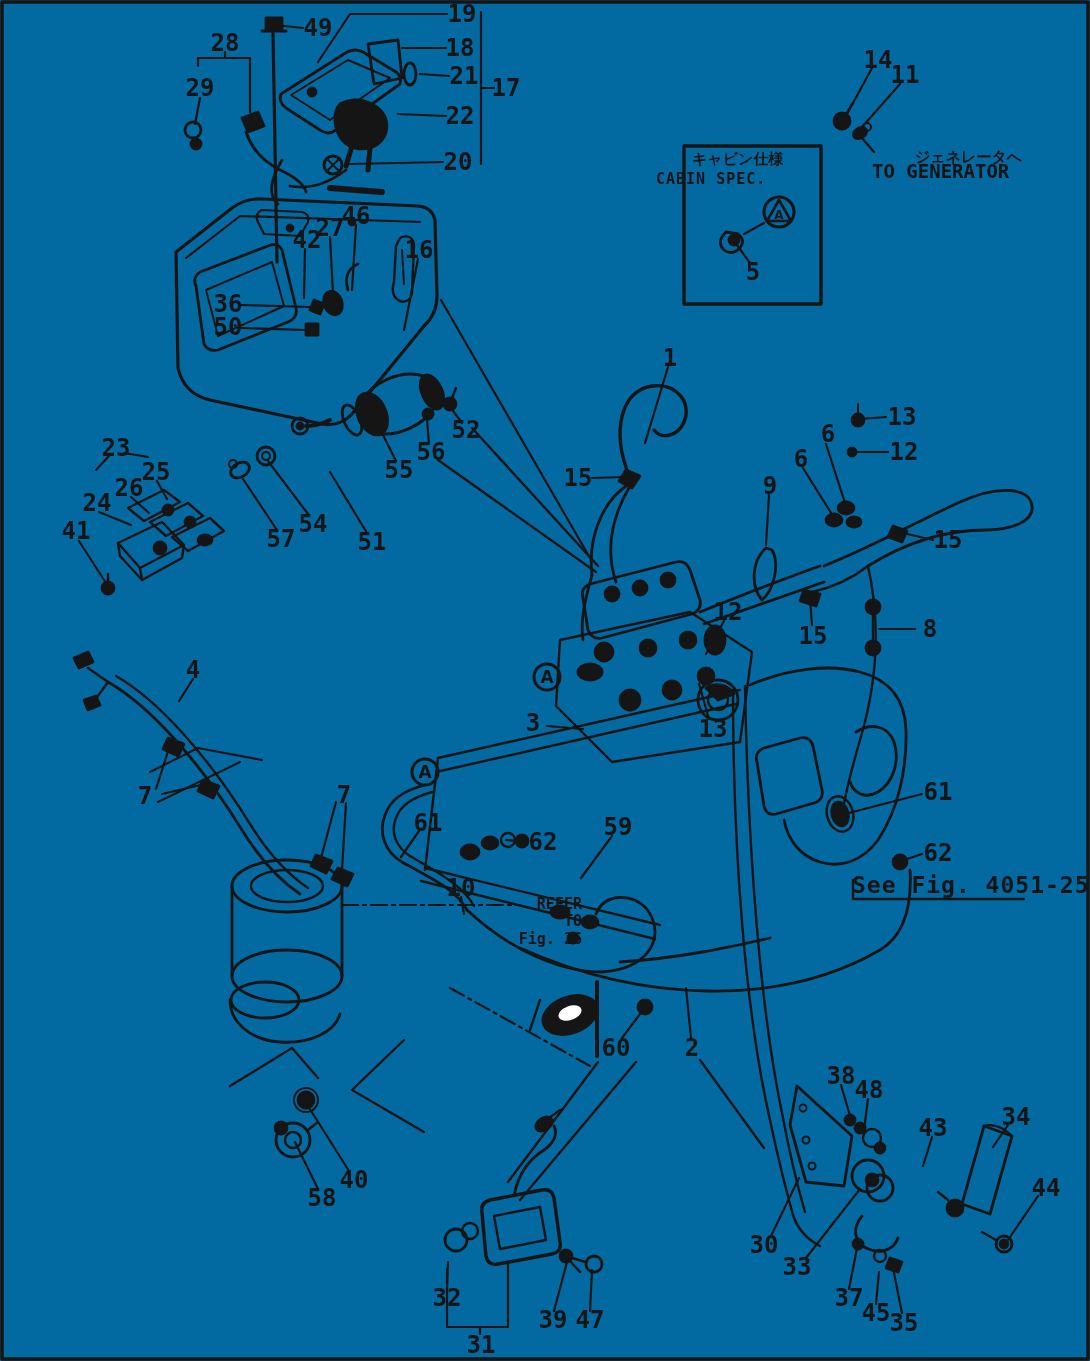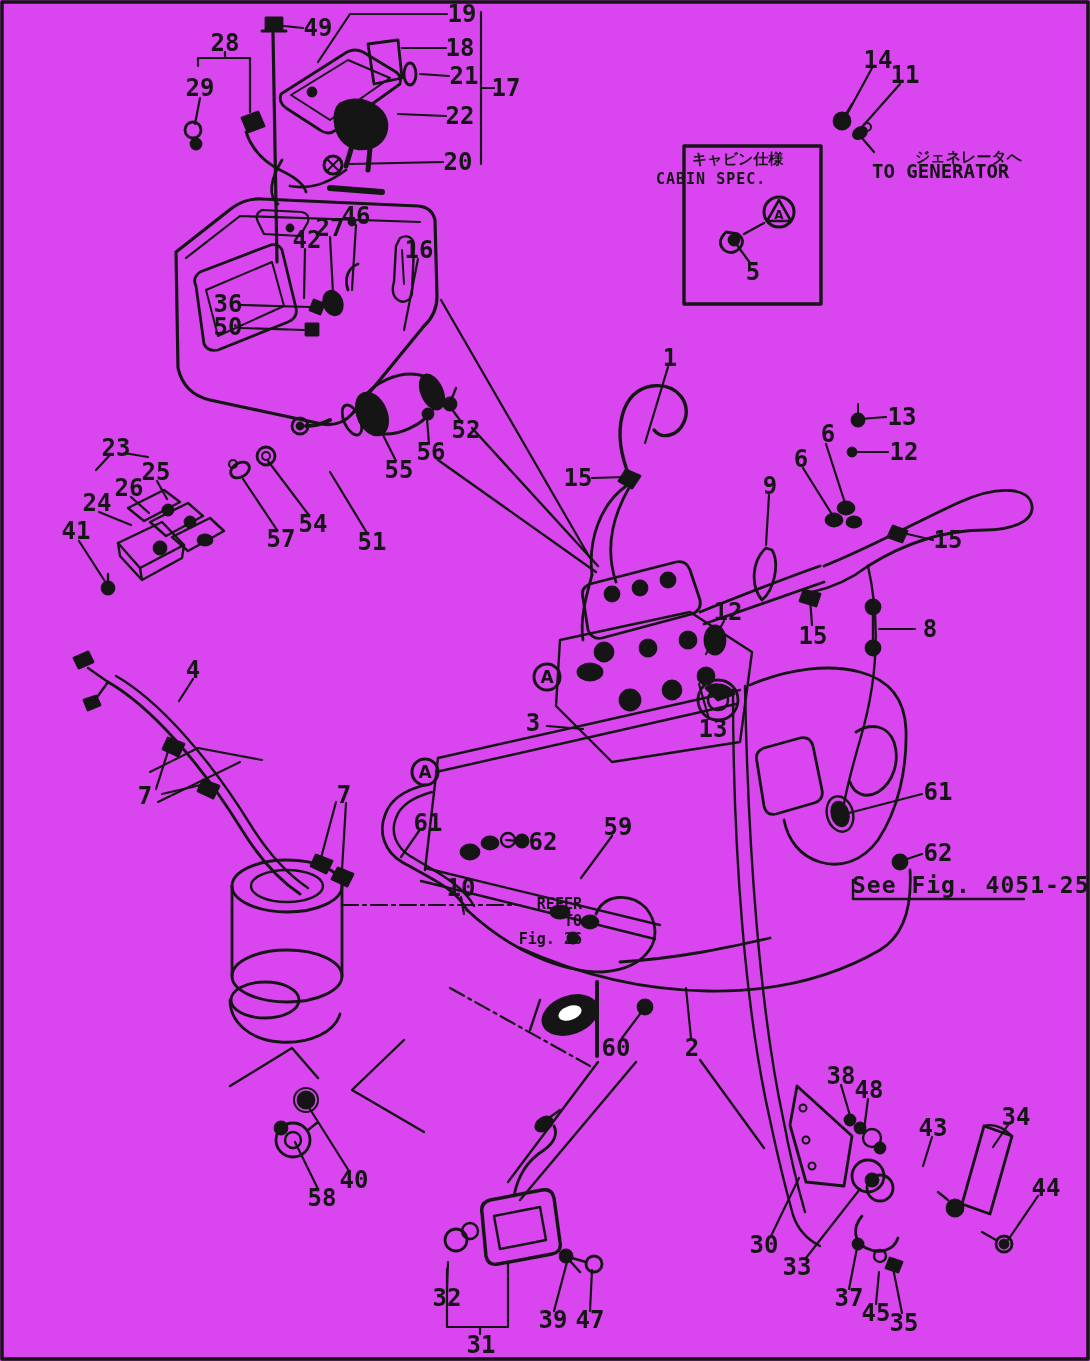--- a/index.html
+++ b/index.html
@@ -1,16 +1,16 @@
 <!DOCTYPE html>
 <html><head>
 <meta charset="utf-8">
 <style>
   html,body{margin:0;padding:0;background:#e8e8e8;}
-  #page{position:relative;width:1090px;height:1361px;background:#d946ef;overflow:hidden;
+  #page{position:relative;width:1090px;height:1361px;background:#0369a1;overflow:hidden;
         font-family:"DejaVu Sans Mono","Liberation Mono",monospace;}
   #art{position:absolute;left:0;top:0;}
   .note{position:absolute;color:#151515;font-weight:700;line-height:1.2;white-space:pre;}
   .jp{font-family:Liberation Serif, serif;}
   #cabin-jp{left:692px;top:150px;font-size:15px;}
   #cabin-en{left:656px;top:170px;font-size:15px;letter-spacing:1px;}
   #gen-jp{left:872px;top:148px;font-size:15px;margin-left:43px;}
   #gen-en{left:872px;top:160px;font-size:19px;}
   #refer{left:492px;top:896px;font-size:15px;text-align:right;width:90px;line-height:1.15;}
   #seefig{left:852px;top:872px;font-size:23px;letter-spacing:1px;}

